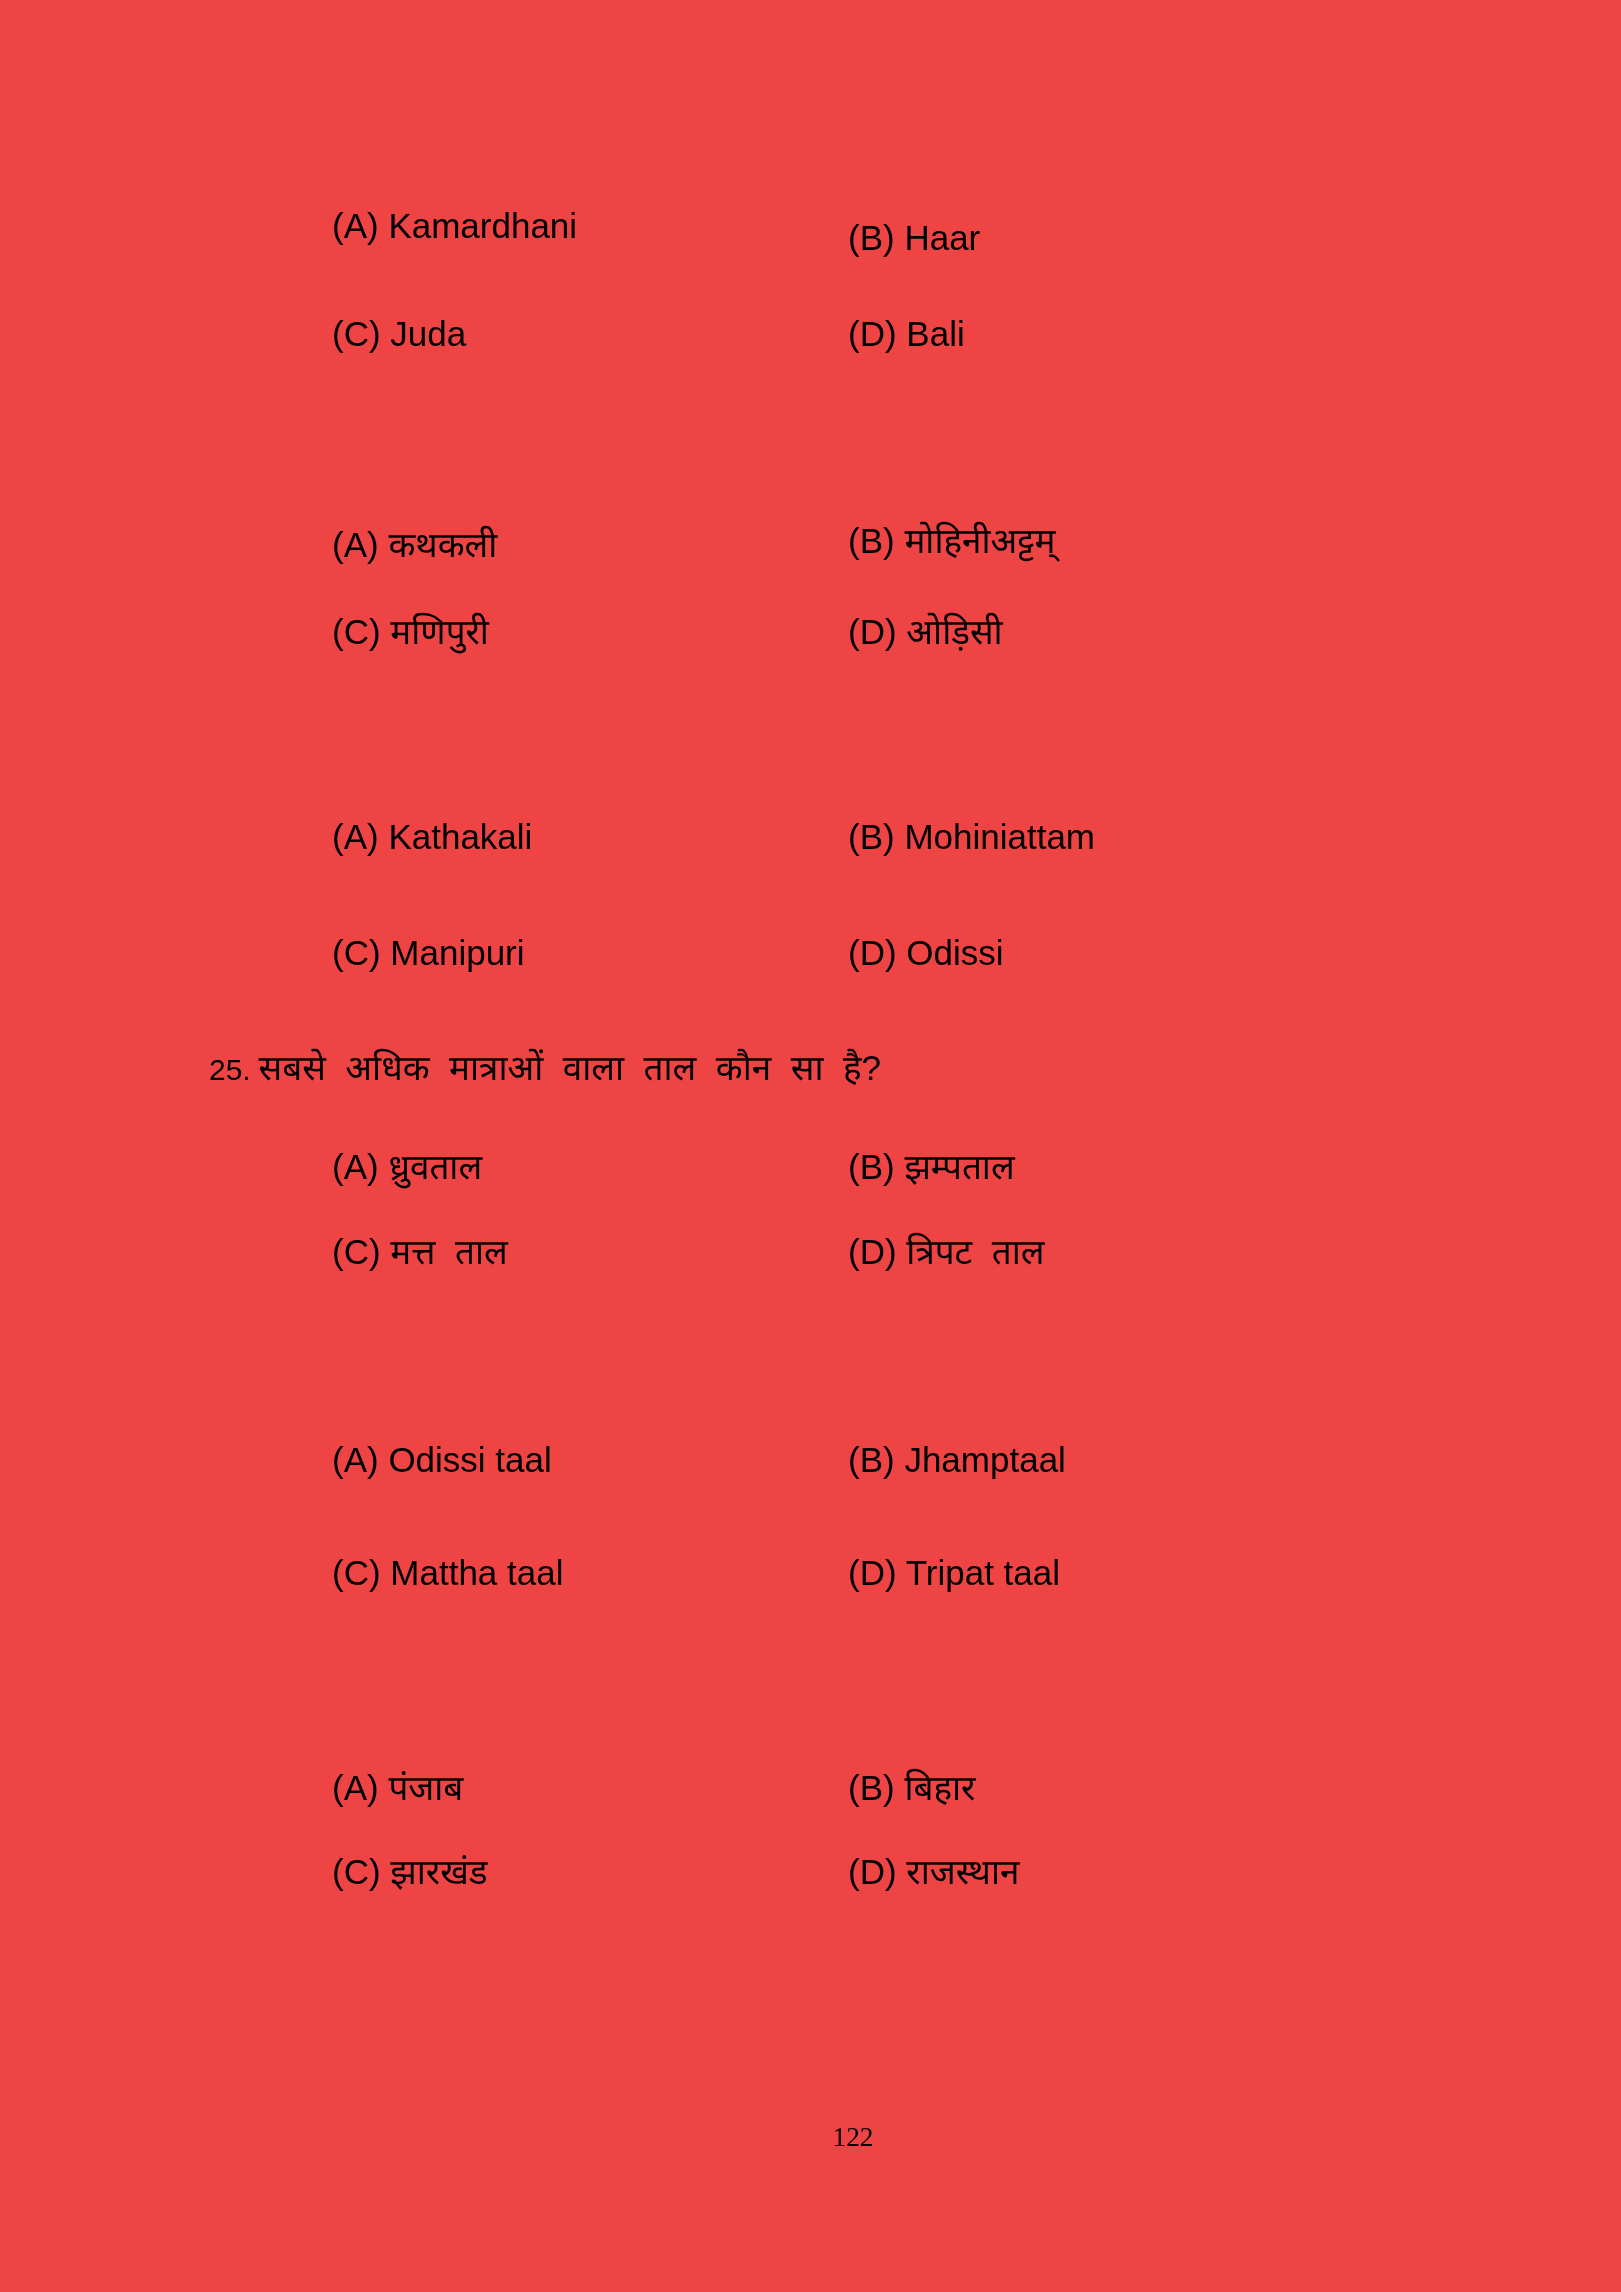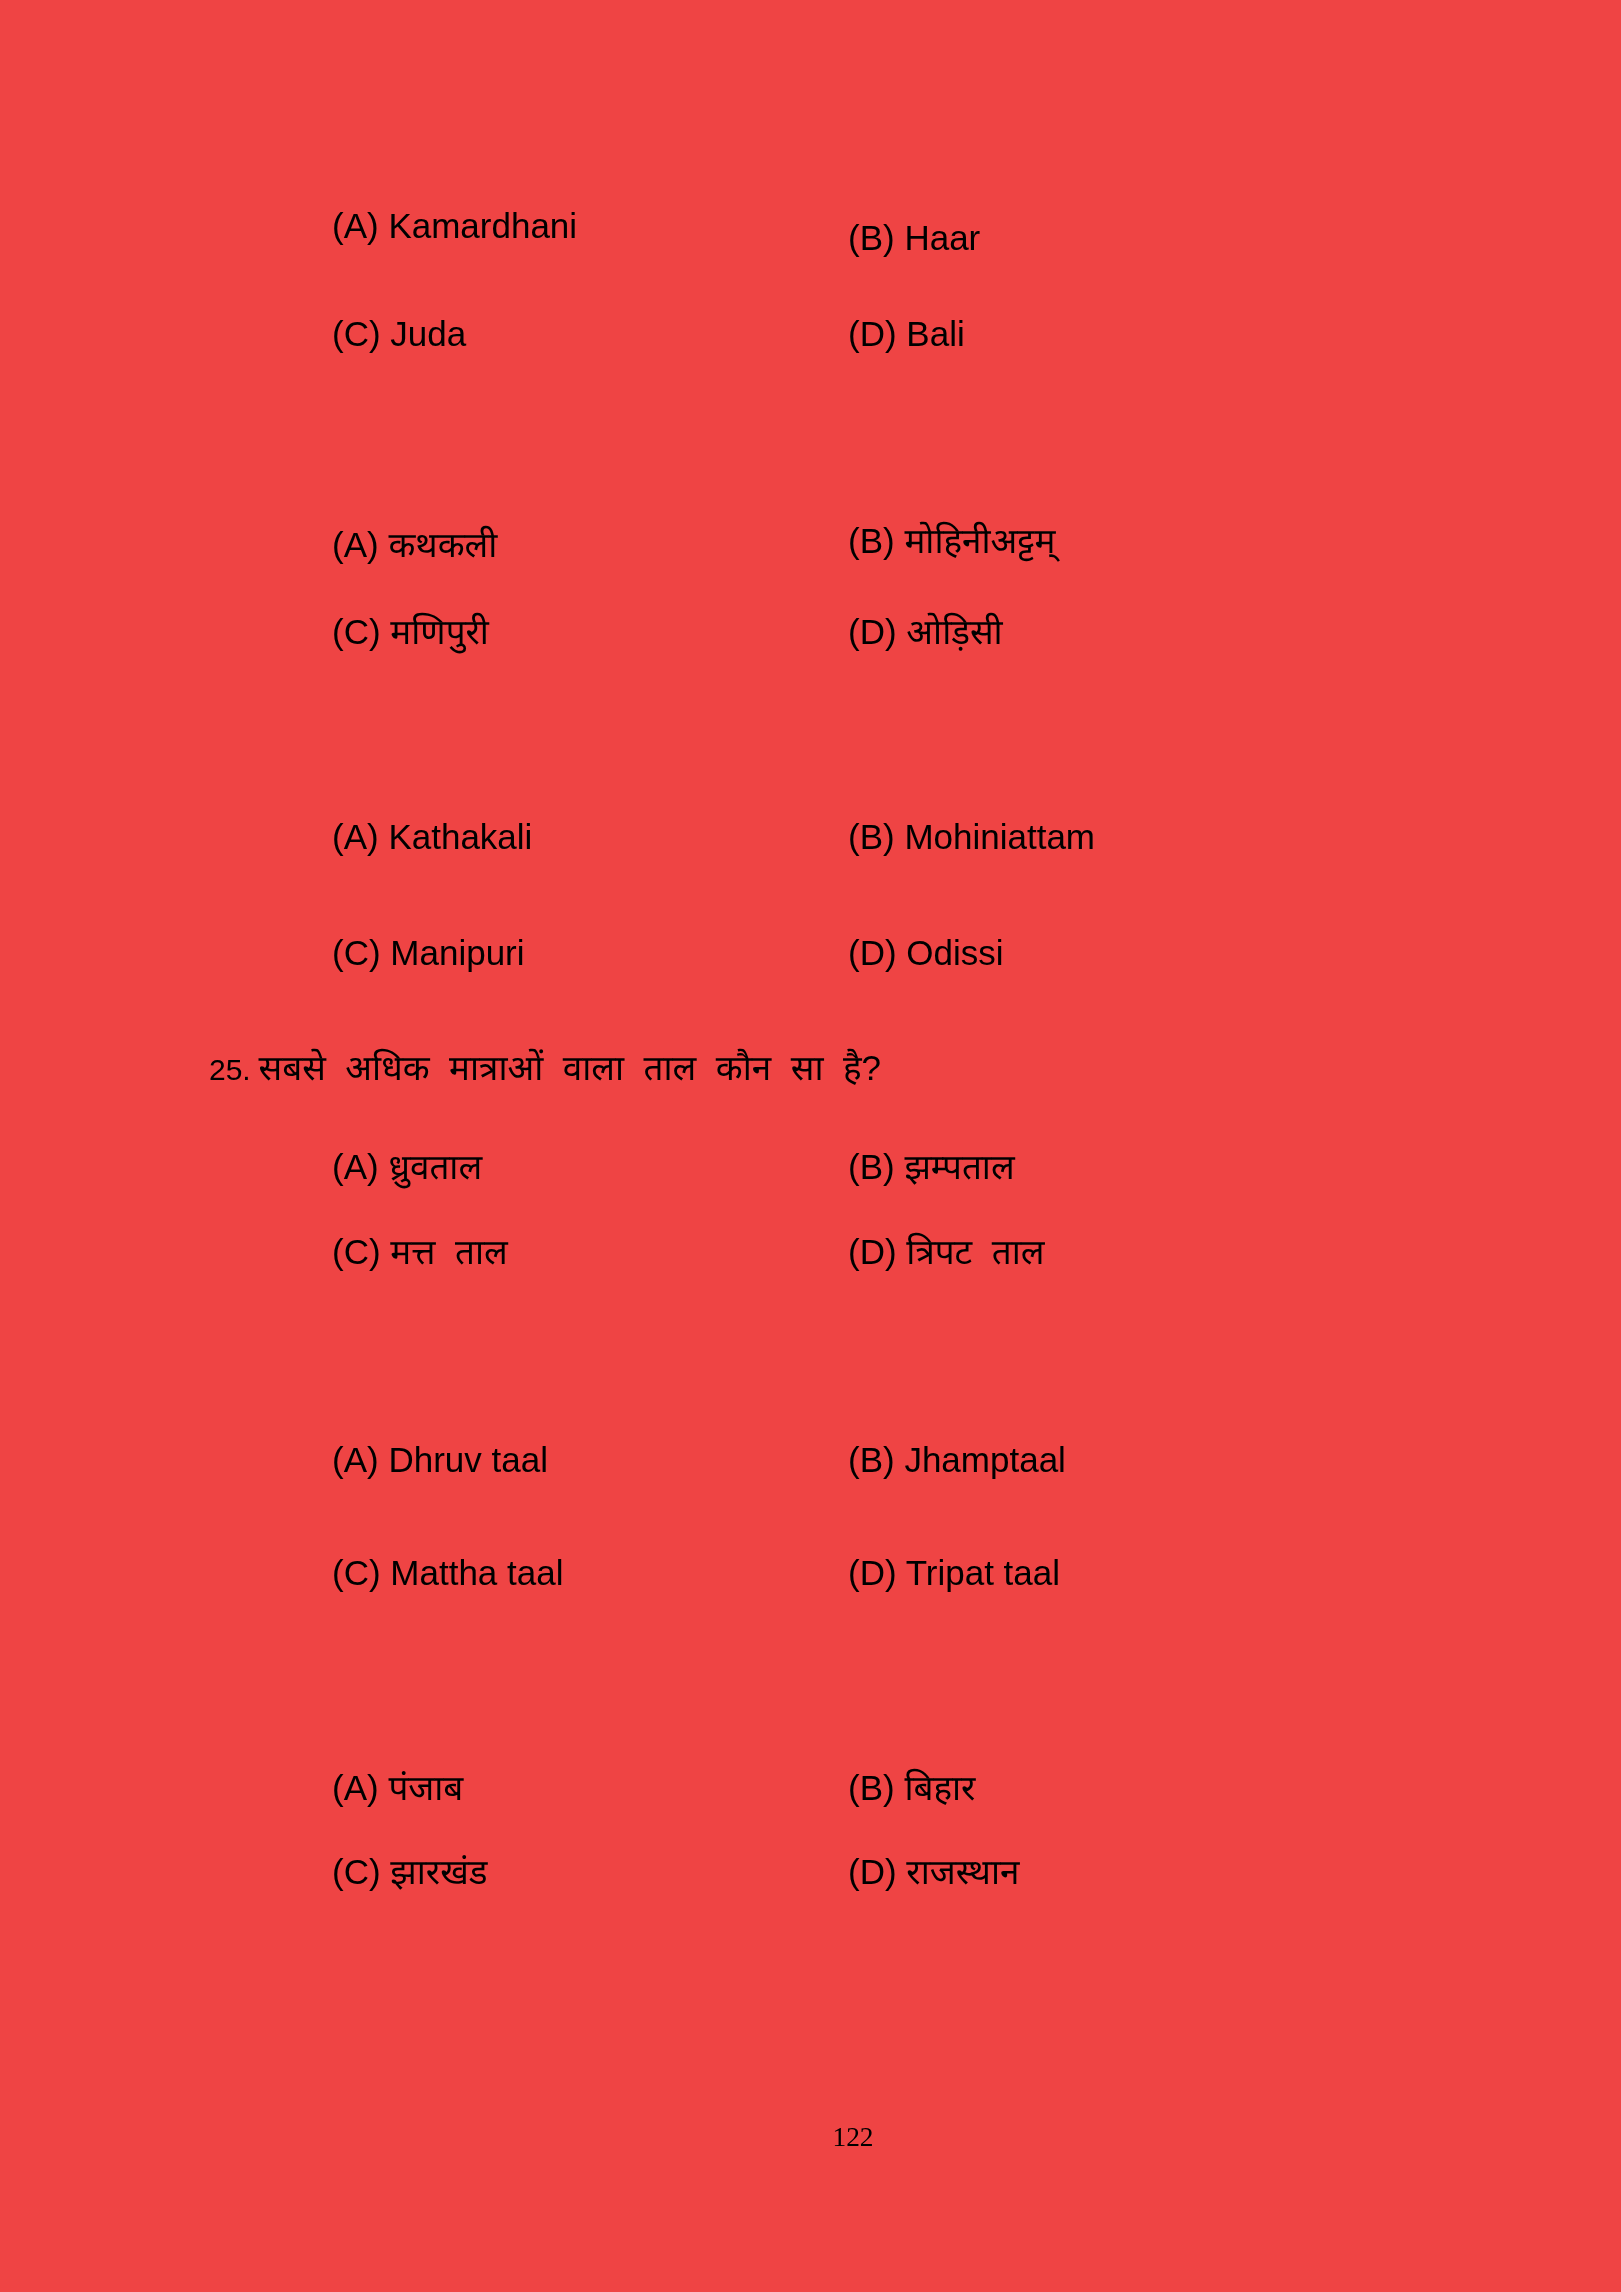--- a/index.html
+++ b/index.html
@@ -85,21 +85,21 @@
   <div class="line colA" style="top:1234px;">
     <span>(C)</span>
     <span class="hi">मत्त ताल</span>
   </div>
   <div class="line colB" style="top:1234px;">
     <span>(D)</span>
     <span class="hi">त्रिपट ताल</span>
   </div>
   <div class="line colA" style="top:1442px;">
     <span>(A)</span>
-    <span>Dhruv taal</span>
+    <span>Odissi taal</span>
   </div>
   <div class="line colB" style="top:1442px;">
     <span>(B)</span>
     <span>Jhamptaal</span>
   </div>
   <div class="line colA" style="top:1555px;">
     <span>(C)</span>
     <span>Mattha taal</span>
   </div>
   <div class="line colB" style="top:1555px;">

